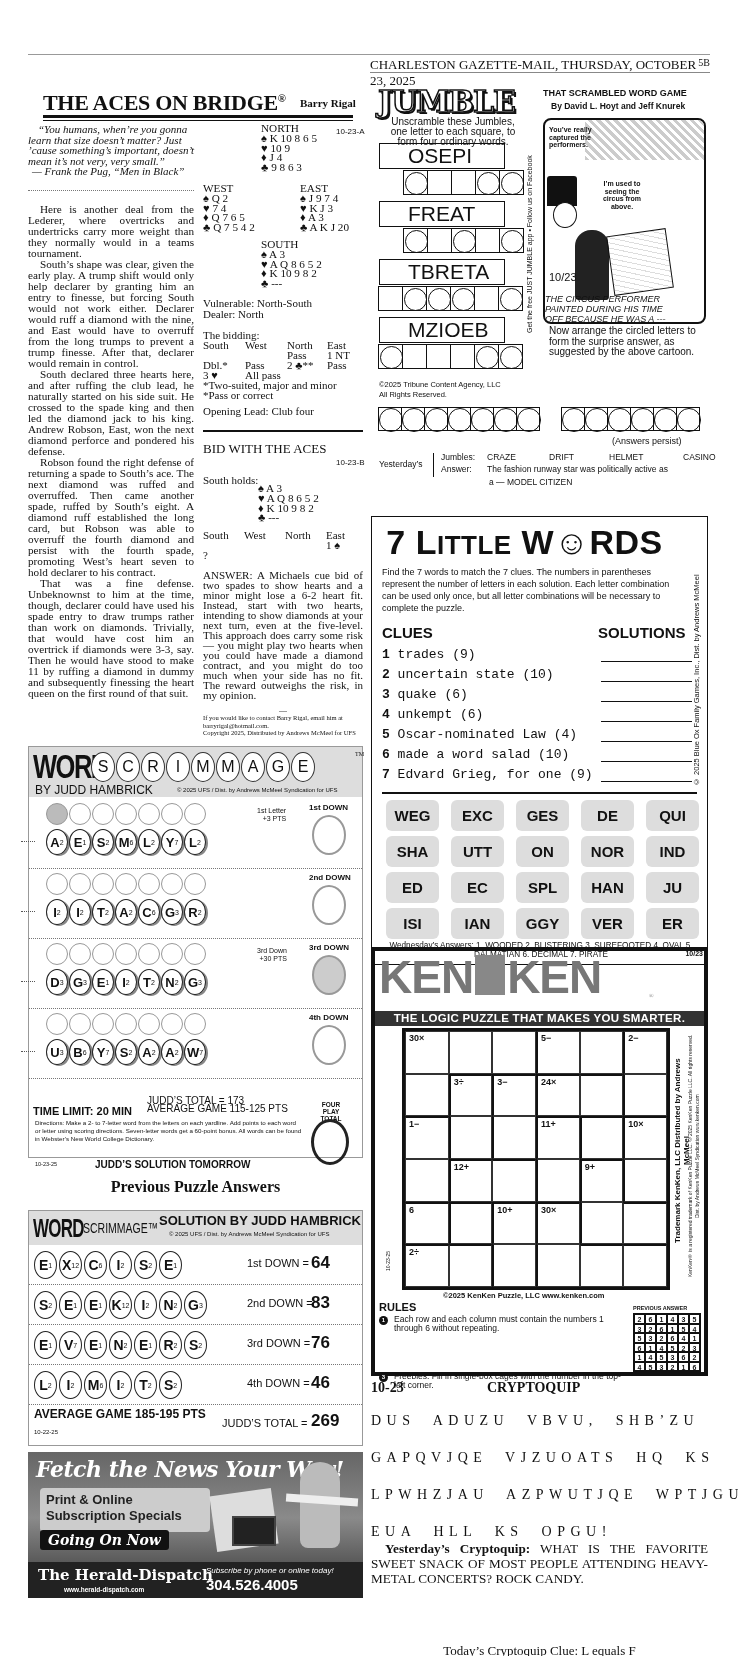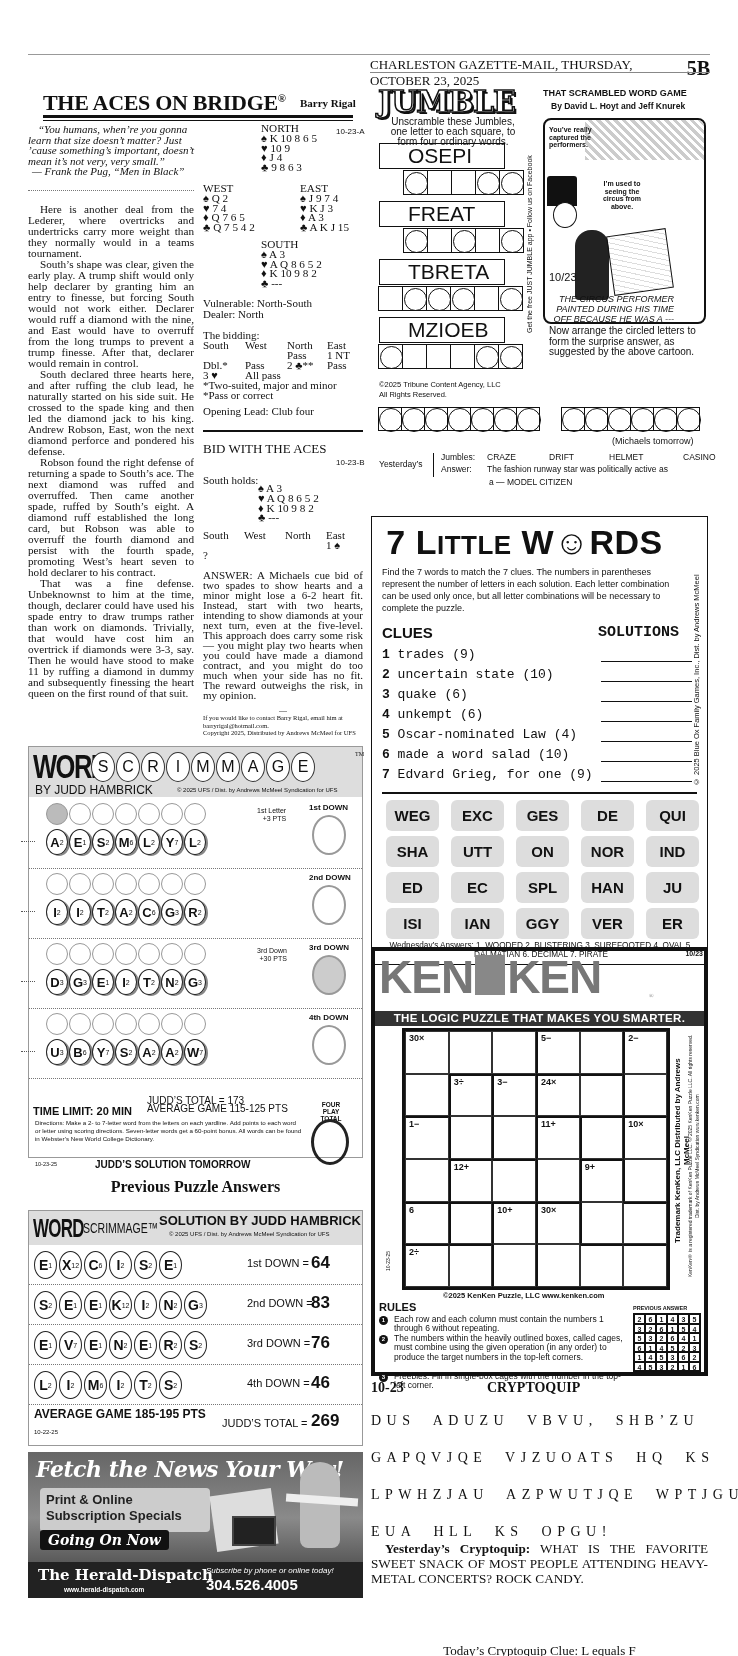--- a/index.html
+++ b/index.html
@@ -1,21 +1,21 @@
 <!DOCTYPE html>
 <html><head>
 <meta charset="utf-8">
 <style>
 *{box-sizing:border-box;margin:0;padding:0}
 body{width:738px;height:1656px;background:#fff;color:#111;font-family:"Liberation Serif",serif;position:relative;overflow:hidden}
 .abs{position:absolute}
 
 #topline{left:28px;top:54px;width:682px;height:1px;background:#999}
 #masthead{left:370px;top:57px;width:340px;height:16px;font-size:13px;display:flex;justify-content:space-between}
-#masthead b{font-weight:bold;font-size:20px}
+#masthead b{font-weight:normal;font-size:10px}
 #mastline{left:370px;top:72px;width:340px;height:1px;background:#888}
 
 #bridge-title{left:43px;top:90px;font-size:22px;font-weight:bold;letter-spacing:-0.3px}
 #bridge-title sup{font-size:11px}
 #bridge-author{left:300px;top:97px;font-size:11px;font-weight:bold}
 #bridge-rule{left:43px;top:115px;width:310px;height:6px;border-top:3px solid #111;border-bottom:1px solid #111}
 .col-text{font-size:11.2px;line-height:11px;text-align:justify}
 #quote{left:28px;top:124px;width:166px;font-style:italic;font-size:11px;line-height:10.5px}
 #quote .attr{text-indent:4px}
 #dots1{left:28px;top:190px;width:166px;border-top:1px dotted #777}
@@ -120,21 +120,21 @@
 #jumble-vert{left:526px;top:130px;width:14px;height:228px;writing-mode:vertical-rl;transform:rotate(180deg);font-family:"Liberation Sans",sans-serif;font-size:7px;text-align:center}
 #cartoon{left:543px;top:118px;width:163px;height:206px;border:2px solid #111;border-radius:8px;overflow:hidden}
 #cartoon-tent{position:absolute;left:40px;top:0;width:120px;height:40px;background:repeating-linear-gradient(45deg,#ccc 0 3px,#fff 3px 6px)}
 #cartoon-b1{position:absolute;left:4px;top:6px;width:60px;font-family:"Liberation Sans",sans-serif;font-size:7px;font-weight:bold;line-height:7.5px}
 #cartoon-b2{position:absolute;left:50px;top:60px;width:54px;text-align:center;font-family:"Liberation Sans",sans-serif;font-size:7px;font-weight:bold;line-height:7.5px}
 #cartoon-man{position:absolute;left:2px;top:56px;width:30px;height:30px;background:#111;border-radius:3px 3px 0 0}
 #cartoon-face{position:absolute;left:8px;top:82px;width:24px;height:26px;border:1.5px solid #111;border-radius:50%;background:#fff}
 #cartoon-easel{position:absolute;left:65px;top:112px;width:60px;height:60px;border:1.5px solid #111;background:repeating-linear-gradient(20deg,#fff 0 4px,#ddd 4px 5px);transform:rotate(-8deg)}
 #cartoon-painter{position:absolute;left:30px;top:110px;width:34px;height:70px;background:#222;border-radius:16px 16px 4px 4px}
 #cartoon-date{position:absolute;left:4px;top:152px;font-family:"Liberation Sans",sans-serif;font-size:11px;line-height:10px}
-#cartoon-cap{position:absolute;left:0;top:174px;width:129px;text-align:right;font-family:"Liberation Sans",sans-serif;font-size:9px;line-height:10px;font-style:italic}
+#cartoon-cap{position:absolute;left:0;top:174px;width:129px;text-align:left;font-family:"Liberation Sans",sans-serif;font-size:9px;line-height:10px;font-style:italic}
 #jumble-arr{left:549px;top:326px;width:160px;font-family:"Liberation Sans",sans-serif;font-size:10px;line-height:10.5px}
 #jumble-copy{left:379px;top:380px;font-family:"Liberation Sans",sans-serif;font-size:7.5px;line-height:10px}
 #jumble-ans1{left:379px;top:407px;display:flex}
 #jumble-ans2{left:562px;top:407px;display:flex}
 .abox{width:24px;height:24px;border:1px solid #111;margin-left:-1px;position:relative}
 .abox::after{content:"";position:absolute;left:0;top:0;width:22px;height:22px;border-radius:50%;border:1px solid #111}
 #jumble-tom{left:612px;top:436px;font-family:"Liberation Sans",sans-serif;font-size:9px}
 #yest{left:379px;top:451px;font-family:"Liberation Sans",sans-serif;font-size:8.5px;line-height:13px}
 #yest .lbl{position:absolute;left:0;top:7px}
 #yest .bar{position:absolute;left:54px;top:2px;width:1px;height:24px;background:#111}
@@ -142,21 +142,21 @@
 #yest .r1 span{display:inline-block}
 #yest .r2{position:absolute;left:62px;top:12px;width:270px;white-space:nowrap}
 #yest .r3{position:absolute;left:110px;top:25px;white-space:nowrap}
 
 #slw{left:371px;top:516px;width:337px;height:449px;border:1px solid #111}
 #slw-title{position:absolute;left:0;top:6px;width:305px;text-align:center;font-family:"Liberation Sans",sans-serif;font-weight:bold;font-size:34px;letter-spacing:0.5px}
 #slw-title small{font-size:26px}
 #slw-instr{position:absolute;left:10px;top:49px;width:300px;font-family:"Liberation Sans",sans-serif;font-size:9px;line-height:12px}
 #slw-vert{position:absolute;left:320px;top:48px;width:12px;height:230px;writing-mode:vertical-rl;transform:rotate(180deg);font-family:"Liberation Sans",sans-serif;font-size:7.5px;text-align:center}
 #slw-clues{position:absolute;left:10px;top:107px;font-family:"Liberation Sans",sans-serif;font-weight:bold;font-size:15px}
-#slw-sols{position:absolute;left:226px;top:107px;font-family:Liberation Mono, monospace;font-weight:bold;font-size:15px}
+#slw-sols{position:absolute;left:226px;top:107px;font-family:Liberation Sans, sans-serif;font-weight:bold;font-size:15px}
 .clue{position:absolute;left:10px;font-family:Liberation Mono, monospace;font-size:13px}
 .clue b{font-weight:bold}
 .sol{position:absolute;left:229px;width:91px;border-bottom:1px solid #111}
 #slw-rule{position:absolute;left:10px;top:275px;width:315px;height:2px;background:#111}
 #slw-grid{position:absolute;left:14px;top:283px;display:grid;grid-template-columns:repeat(5,53px);column-gap:12px;row-gap:5px}
 .tilebox{height:31px;background:#ddd;border-radius:6px;display:flex;align-items:center;justify-content:center;font-family:"Liberation Sans",sans-serif;font-weight:bold;font-size:15px}
 #slw-wed{position:absolute;left:4px;top:424px;width:330px;font-family:"Liberation Sans",sans-serif;font-size:8.2px;line-height:9px;text-align:center}
 #slw-date{position:absolute;right:4px;top:433px;font-family:"Liberation Sans",sans-serif;font-size:7px;font-weight:bold}
 
 #kk{left:371px;top:947px;width:337px;height:429px;border:4px solid #111}
@@ -222,21 +222,21 @@
   <div>♠ Q 2</div>
   <div>♥ 7 4</div>
   <div>♦ Q 7 6 5</div>
   <div>♣ Q 7 5 4 2</div>
 </div>
 <div class="abs hand" id="east">
   <div>EAST</div>
   <div>♠ J 9 7 4</div>
   <div>♥ K J 3</div>
   <div>♦ A 3</div>
-  <div>♣ A K J 15</div>
+  <div>♣ A K J 20</div>
 </div>
 <div class="abs hand" id="south">
   <div>SOUTH</div>
   <div>♠ A 3</div>
   <div>♥ A Q 8 6 5 2</div>
   <div>♦ K 10 9 8 2</div>
   <div>♣ ---</div>
 </div>
 <div class="abs" id="vuln">
   <div>Vulnerable: North-South</div>
@@ -749,21 +749,21 @@
     <div class="abox"></div>
   </div>
 <div class="abs" id="jumble-ans2">
     <div class="abox"></div>
     <div class="abox"></div>
     <div class="abox"></div>
     <div class="abox"></div>
     <div class="abox"></div>
     <div class="abox"></div>
   </div>
-<div class="abs" id="jumble-tom">(Michaels tomorrow)</div>
+<div class="abs" id="jumble-tom">(Answers persist)</div>
 <div class="abs" id="yest">
   <div class="lbl">Yesterday’s</div>
   <div class="bar"></div>
   <div class="r1"><span style="width:46px">Jumbles:</span><span style="width:62px">CRAZE</span><span style="width:60px">DRIFT</span><span style="width:74px">HELMET</span><span>CASINO</span></div>
   <div class="r2"><span style="display:inline-block;width:46px">Answer:</span><span>The fashion runway star was politically active as</span></div>
   <div class="r3">a — MODEL CITIZEN</div>
 </div>
 
 <div class="abs" id="slw">
   <div id="slw-title"><span>7 L</span><small>ITTLE</small><span> W☺</span><span>RDS</span></div>
@@ -855,21 +855,20 @@
       <div class="kc" style="border-left: 2.5px solid rgb(17, 17, 17);"></div>
       <div class="kc" style="border-top: 2.5px solid rgb(17, 17, 17);"></div>
       <div class="kc" style="border-top: 2.5px solid rgb(17, 17, 17);"></div>
     </div>
   <div id="kk-vert1">Trademark KenKen, LLC Distributed by Andrews McMeel</div>
   <div id="kk-vert2">KenKen® is a registered trademark of KenKen Puzzle LLC. ©2025 KenKen Puzzle LLC. All rights reserved. Dist. by Andrews McMeel Syndication www.kenken.com</div>
   <div id="kk-date">10-23-25</div>
   <div id="kk-copy">©2025 KenKen Puzzle, LLC www.kenken.com</div>
   <div id="kk-rules-t">RULES</div>
   <div class="kk-rule" style="top:364px"><span class="n">1</span><span>Each row and each column must contain the numbers 1 through 6 without repeating.</span></div>
-  <div class="kk-rule" style="top:383px"><span class="n">2</span><span>The numbers within the heavily outlined boxes, called cages, must combine using the given operation (in any order) to produce the target numbers in the top-left corners.</span></div>
   <div class="kk-rule" style="top:421px"><span class="n">3</span><span>Freebies: Fill in single-box cages with the number in the top-left corner.</span></div>
   <div id="kk-prev-t">PREVIOUS ANSWER</div>
   <div id="kk-prev">
       <div class="kp">2</div>
       <div class="kp">6</div>
       <div class="kp">1</div>
       <div class="kp">4</div>
       <div class="kp">3</div>
       <div class="kp">5</div>
       <div class="kp">3</div>

